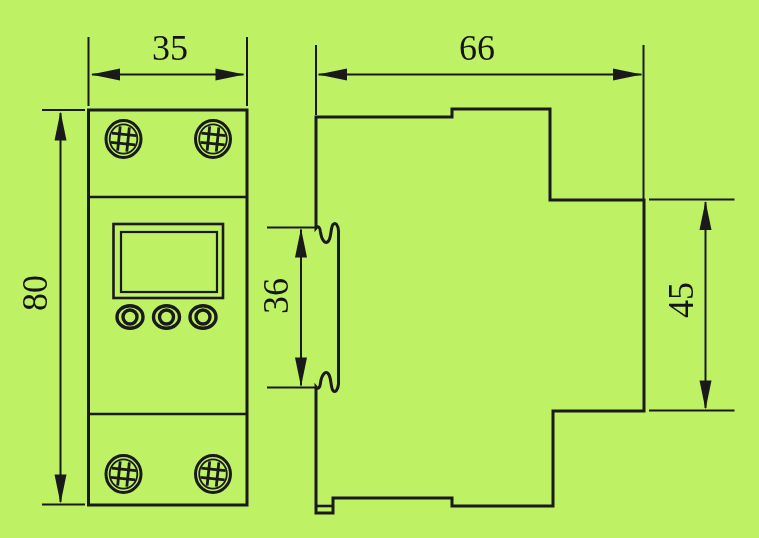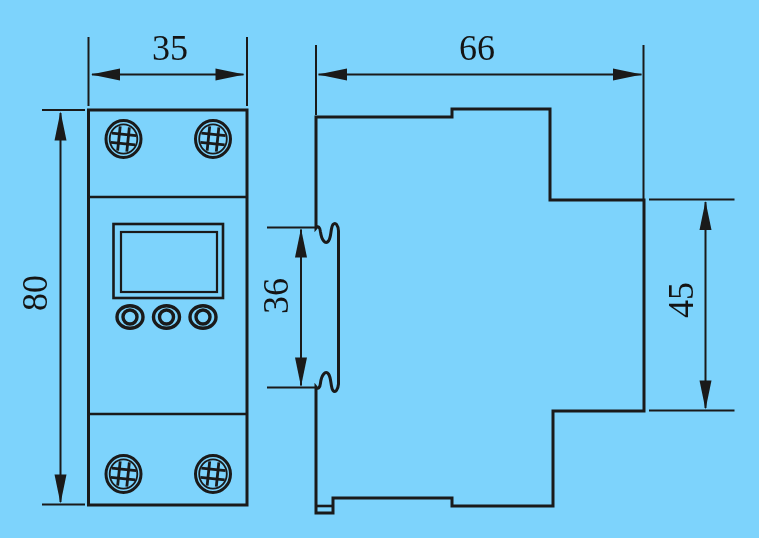--- a/index.html
+++ b/index.html
@@ -1,16 +1,16 @@
 <!DOCTYPE html>
 <html><head>
 <meta charset="utf-8">
 <style>
   html,body{margin:0;padding:0;background:#ffffff;}
-  .canvas{position:relative;width:759px;height:538px;background:#7dd3fc;overflow:hidden;}
+  .canvas{position:relative;width:759px;height:538px;background:#bef264;overflow:hidden;}
   svg{display:block;}
   .stroke{stroke:#1a1a1a;fill:none;}
   .s30{stroke-width:3;}
   .s26{stroke-width:2.6;}
   .s22{stroke-width:2.2;}
   .s20{stroke-width:2;}
   .s18{stroke-width:1.8;}
   .s28{stroke-width:2.8;}
   .s34{stroke-width:3.4;}
   .head{fill:#1a1a1a;stroke:none;}

